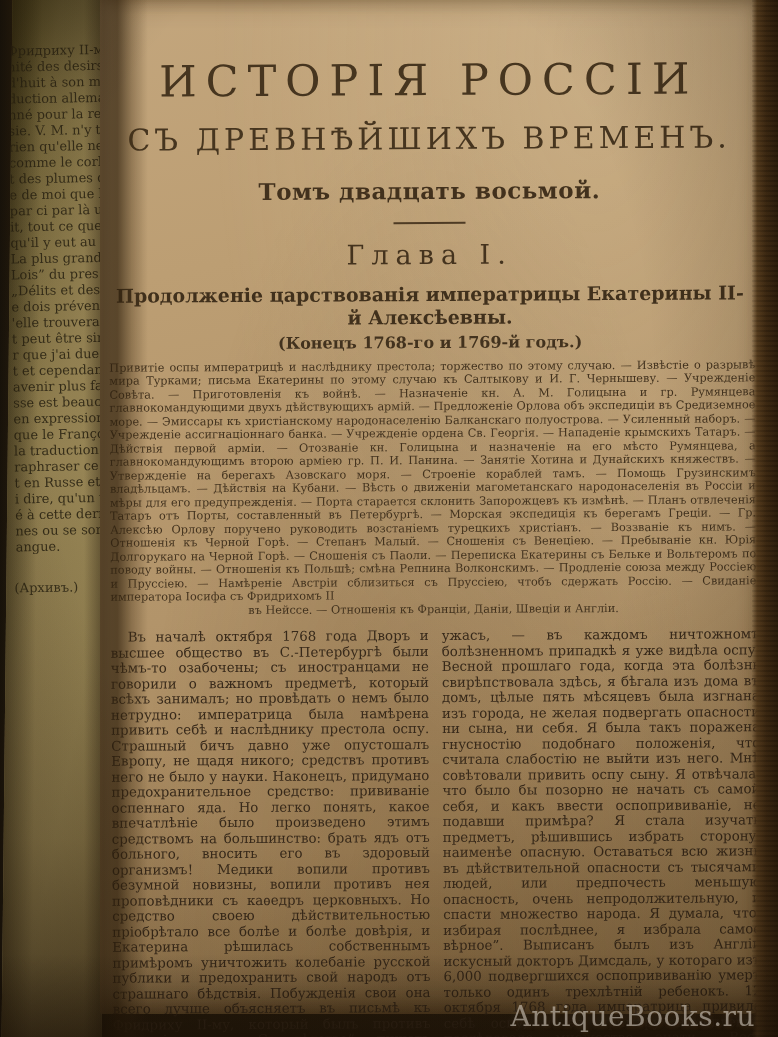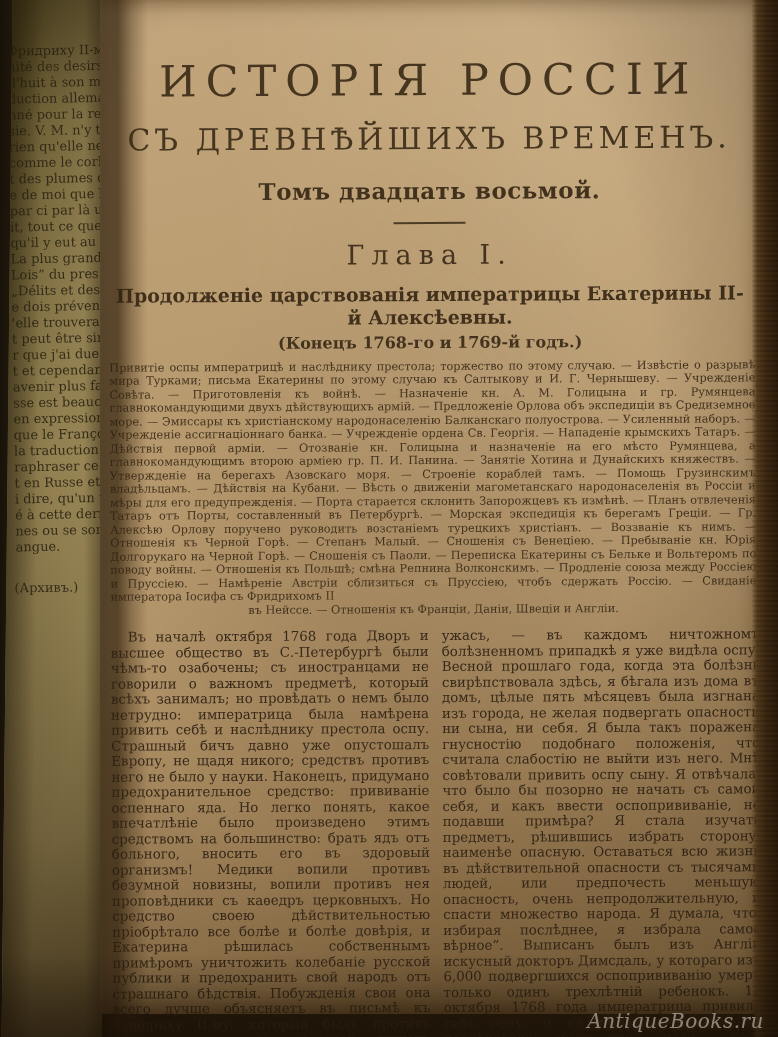--- a/index.html
+++ b/index.html
@@ -199,27 +199,26 @@
     z-index: 5;
     pointer-events: none;
     background:
       radial-gradient(ellipse at 45% 38%, rgba(0,0,0,0) 50%, rgba(24,14,4,0.34) 100%),
       linear-gradient(180deg, rgba(0,0,0,0) 92%, rgba(20,12,4,0.45) 100%);
   }
 
   
   .watermark {
     position: absolute;
-    right: 14px; bottom: 4px;
+    right: 23px; bottom: 4px;
     z-index: 6;
-    font-size: 20px;
+    font-size: 28px;
     letter-spacing: 0.5px;
     color: rgba(228,220,210,0.55);
     text-shadow: 1px 2px 3px rgba(45,28,10,0.85), 0 0 8px rgba(255,250,240,0.12);
-    font-style: italic;
   }
 </style>
 </head>
 <body>
 
 <div class="photo">
 
   <div class="prev-page">
     <div class="prev-text">
         <div class="prev-line">Фридриху II-му,</div>

